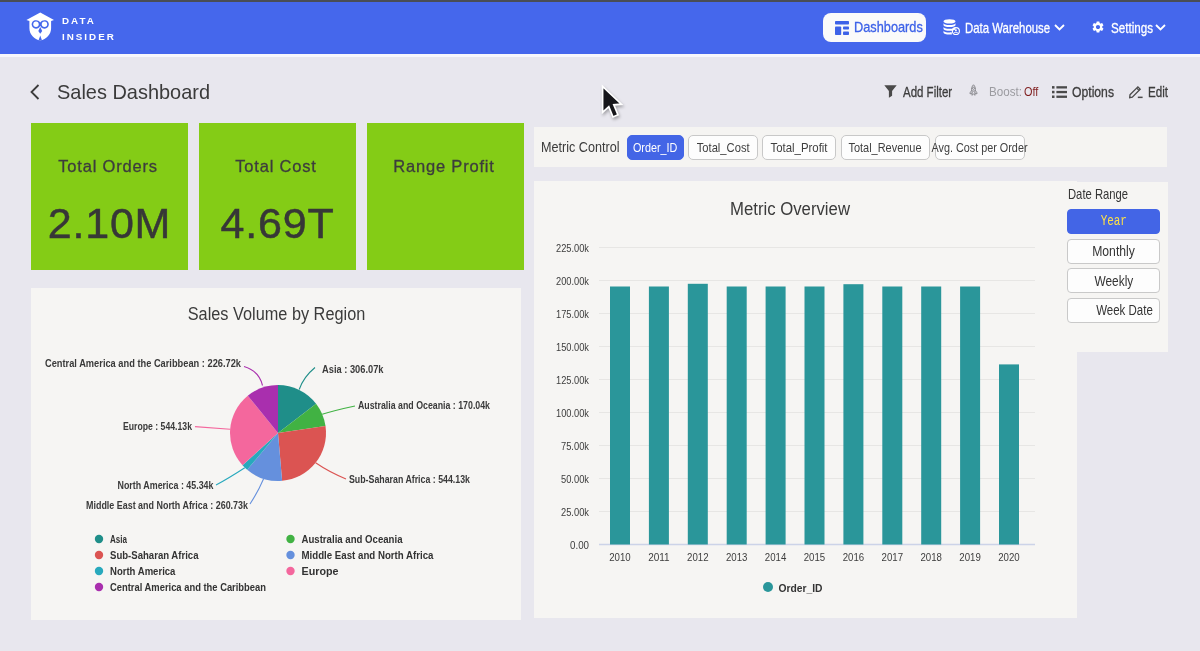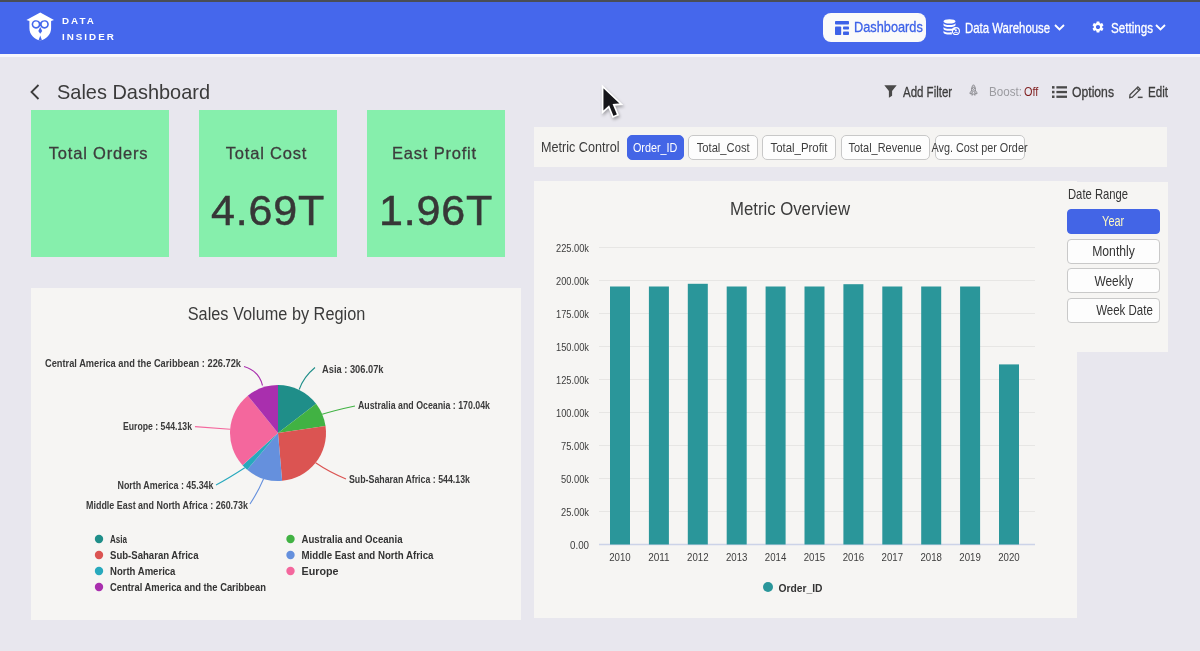--- a/index.html
+++ b/index.html
@@ -13,35 +13,35 @@
   #topedge { position:absolute; left:0; top:0; width:1200px; height:2px; background:#494d56; }
   #navbar { position:absolute; left:0; top:2px; width:1200px; height:52px; background:#4567ec; }
   #navline { position:absolute; left:0; top:54px; width:1200px; height:2.5px; background:#f7f7fb; }
   #logotext { position:absolute; left:62px; top:13px; color:#fff; font-size:9.8px; font-weight:bold; letter-spacing:2px; line-height:15.5px; }
   #btn-dash { position:absolute; left:823px; top:12.5px; width:103px; height:29px; background:#fafafa; border-radius:8px; }
   .navtxt { position:absolute; color:#fff; font-size:15px; top:20px; line-height:15px; }
 
   #title { position:absolute; left:57px; top:81px; font-size:21px; color:#3b3b3b; line-height:21px; }
   .tooltxt { position:absolute; top:85px; font-size:14px; color:#3d3d3d; line-height:14px; }
 
-  .kpi { position:absolute; top:110px; width:138px; height:147px; background:#86efac; text-align:center; }
+  .kpi { position:absolute; top:123px; width:157px; height:147px; background:#84cc16; text-align:center; }
   .kpi .t { margin-top:35px; margin-left:-3px; font-size:16.5px; color:#3d3d3d; line-height:16.5px; letter-spacing:0.8px; -webkit-text-stroke:0.3px #3d3d3d; }
   .kpi .v { margin-top:27px; font-size:43px; color:#373737; line-height:43px; letter-spacing:0.8px; -webkit-text-stroke:0.5px #373737; }
 
   #metricbar { position:absolute; left:534px; top:127px; width:633px; height:40px; background:#f5f4f2; }
   #mclabel { position:absolute; left:541px; top:140px; font-size:14.5px; color:#3b3b3b; line-height:14.5px; }
   .chip { position:absolute; top:134.5px; height:25px; border:1px solid #c8c8c8; background:#fdfdfd; border-radius:5px; color:#3f3f3f; font-size:13.2px; display:flex; align-items:center; justify-content:center; }
   .chip.sel { background:#4365e6; border-color:#4365e6; color:#fff; }
 
   #barcard { position:absolute; left:534px; top:181px; width:543px; height:437px; background:#f6f5f3; }
 
   #datecard { position:absolute; left:1061px; top:182px; width:107px; height:170px; background:#f6f5f3; }
   #dchd { position:absolute; left:1068px; top:186px; font-size:15px; color:#343434; line-height:15px; }
   .dbtn { position:absolute; left:1067px; width:93px; height:25px; border:1px solid #c9c9c9; border-radius:4px; background:#fdfdfd; color:#343434; font-size:14px; display:flex; align-items:center; justify-content:center; }
-  .dbtn.sel { background:#4365e6; border-color:#4365e6; color:#fef9c3; }
+  .dbtn.sel { background:#4365e6; border-color:#4365e6; color:#fde047;font-family:Liberation Mono, monospace; }
 
   #piecard { position:absolute; left:31px; top:288px; width:490px; height:332px; background:#f6f5f3; }
 </style>
 </head>
 <body>
 <div id="topedge"></div>
 <div id="navbar"></div>
 <div id="navline"></div>
 
 <svg class="abs" style="left:25.5px; top:12px;" width="28.5" height="29" viewBox="0 0 28.5 29">
@@ -119,28 +119,28 @@
 
 <svg class="abs" style="left:1129px; top:85px;" width="14" height="14" viewBox="0 0 14 14">
   <path d="M1 9.8 L8.9 1.9 L11.2 4.2 L3.3 12.1 L0.7 12.6 Z" fill="none" stroke="#4a4a4a" stroke-width="1.3"></path>
   <path d="M7.7 3.1 L10 5.4" stroke="#4a4a4a" stroke-width="1.3"></path>
   <rect x="8.8" y="11.6" width="4.8" height="1.5" fill="#4a4a4a"></rect>
 </svg>
 <div class="tooltxt" style="left:1148px;"><span class="sx med" style="transform:scaleX(0.83);">Edit</span></div>
 
 <div class="kpi" style="left:31px;">
     <div class="t">Total Orders</div>
+    <div class="v">2.10M</div>
   </div>
 <div class="kpi" style="left:199px;">
     <div class="t">Total Cost</div>
     <div class="v">4.69T</div>
   </div>
 <div class="kpi" style="left:367px;">
-    <div class="t">East Profit</div>
-    <div class="v">1.96T</div>
+    <div class="t">Range Profit</div>
   </div>
 
 <div id="metricbar"></div>
 <div id="mclabel"><span class="sx" style="transform:scaleX(0.87);">Metric Control</span></div>
 <div class="chip sel" style="left:627px; width:57px;">
     <span class="sxc" style="transform:scaleX(0.82);">Order_ID</span>
   </div>
 <div class="chip" style="left:688px; width:70px;">
     <span class="sxc" style="transform:scaleX(0.85);">Total_Cost</span>
   </div>

